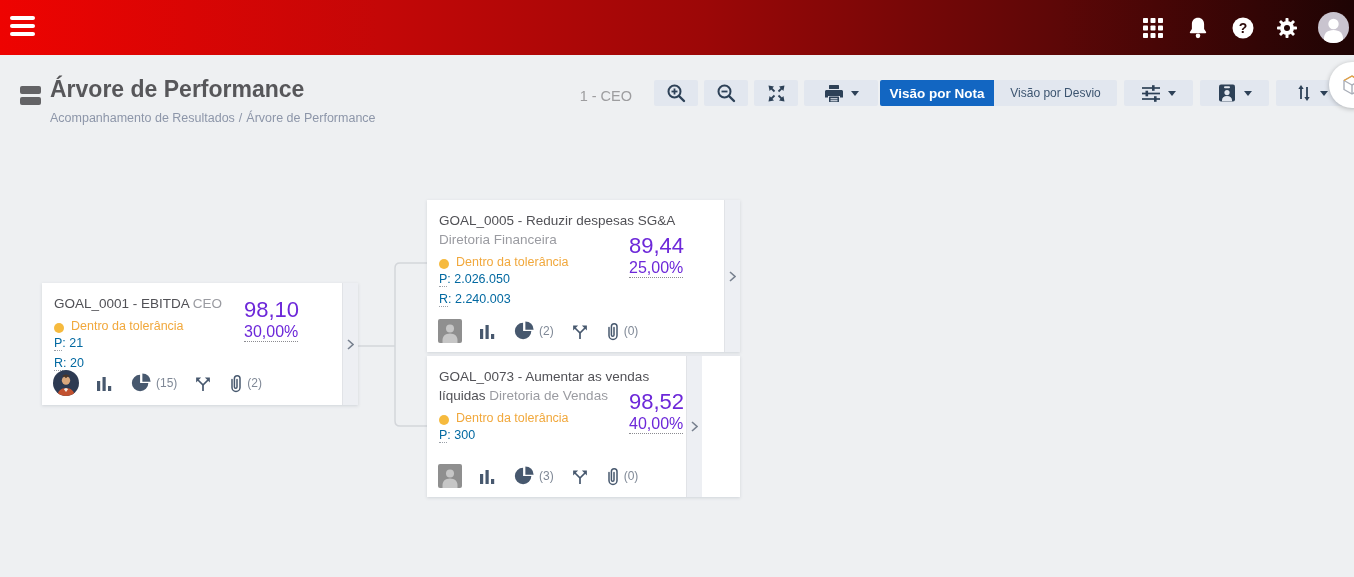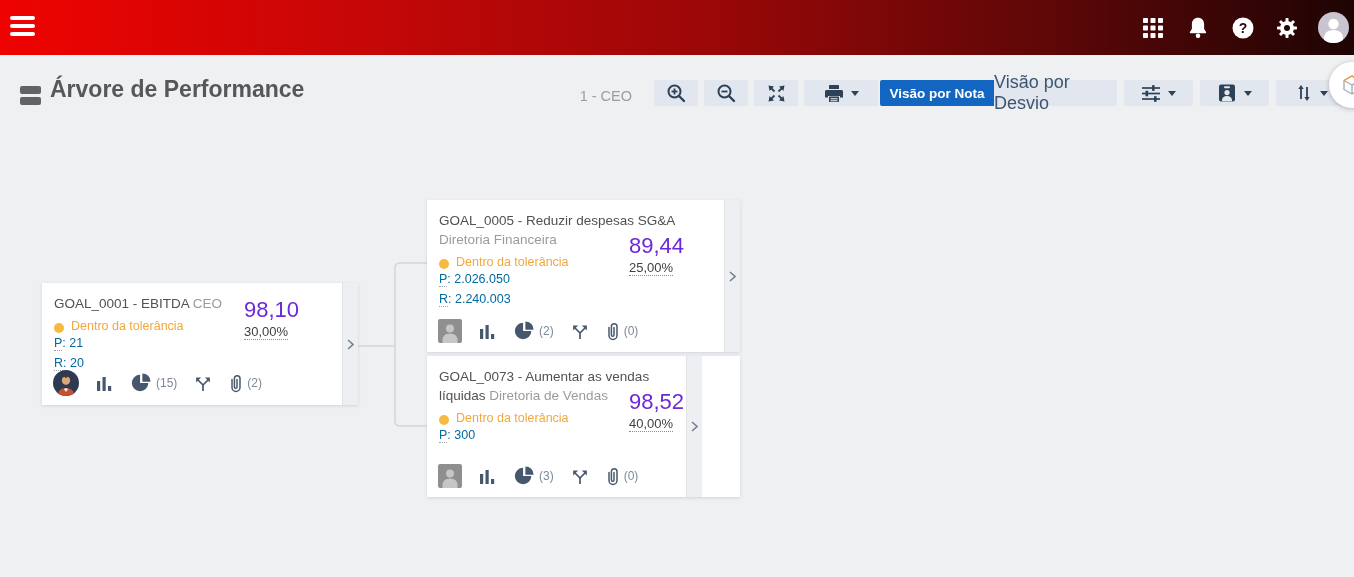--- a/index.html
+++ b/index.html
@@ -21,42 +21,42 @@
   .breadcrumb .bc-link { cursor:pointer; }
   .bc-sep { margin:0 4px; }
 
   .ctx-label { position:absolute; left:540px; top:80px; width:92px; height:33px; line-height:33px;
     text-align:right; font-size:14.5px; color:#9d9d9f; }
 
   .tb-btn { position:absolute; top:80px; height:26px; background:#e2e7ef; border-radius:2px;
     display:flex; align-items:center; justify-content:center; gap:7px; cursor:pointer; color:#2d4157; }
   .tb-btn svg { display:block; }
   .btn-nota { background:#1266c2; color:#fff; font-weight:700; font-size:13.5px; border-radius:2px 0 0 2px; }
-  .btn-desvio { background:#e2e7ef; color:#3d5570; font-size:18px; border-radius:0 2px 2px 0; }
+  .btn-desvio { background:#e2e7ef; color:#3d5570; font-size:12px; border-radius:0 2px 2px 0; }
   .caret { width:0; height:0; border-left:4.5px solid transparent; border-right:4.5px solid transparent; border-top:5px solid #2d4157; }
 
   .float-widget { position:absolute; left:1329px; top:62px; width:46px; height:46px; border-radius:50%;
     background:#fff; box-shadow:0 1px 5px rgba(0,0,0,0.25); z-index:6; display:flex; align-items:center; justify-content:center; cursor:pointer; }
 
   
   .connectors { position:absolute; left:0; top:0; z-index:0; }
 
   .node { position:absolute; display:flex; background:#fff; box-shadow:0 1px 3px rgba(80,90,110,0.18); z-index:1; }
   .card-body { position:relative; background:#fff; padding:11px 12px; }
   .card-title { font-size:13.5px; line-height:19px; color:#515156; padding-right:10px; }
   .t-grey { color:#9a9ba1; }
   .status-row { margin-top:3px; display:flex; align-items:flex-end; gap:7px; height:17px; }
   .dot { width:10px; height:10px; border-radius:50%; background:#f6ba3e; }
   .status-text { font-size:12.5px; color:#f1a83c; }
   .metric { font-size:12.5px; color:#0369a1; line-height:18.5px; margin-top:1px; }
   .m-lab { border-bottom:1px dotted #9aa0a8; }
   .score-block { position:absolute; left:202px; top:15px; }
   .sb-low { top:34px; }
   .score { font-size:22px; color:#6d28d9; line-height:24px; }
-  .weight { display:inline-block; margin-top:1px; font-size:13px; color:#404040; border-bottom:1px dotted #8b8b90; }
+  .weight { display:inline-block; margin-top:1px; font-size:16px; color:#6d28d9; border-bottom:1px dotted #8b8b90; }
   .icons-row { position:absolute; left:11px; bottom:9px; display:flex; align-items:center; gap:17px; }
   .icw { display:flex; align-items:center; gap:4px; cursor:pointer; }
   .cnt { font-size:12px; color:#7f8896; }
   .expander { width:16px; background:#edeff3; border-left:1px solid #e1e3e7; display:flex; align-items:center; justify-content:center; cursor:pointer; }
 </style>
 </head>
 <body>
 
 <div id="app">
 
@@ -128,20 +128,23 @@
         </g>
       </svg>
     </div>
   </div>
 
   <div class="title-icon">
       <div></div>
       <div></div>
     </div>
   <div class="page-title">Árvore de Performance</div>
+  <div class="breadcrumb">
+    <span class="bc-link">Acompanhamento de Resultados</span><span class="bc-sep">/</span><span class="bc-link">Árvore de Performance</span>
+  </div>
 
   <div class="ctx-label">1 - CEO</div>
 
   <div class="tb-btn" style="left:654px; width:44px;">
     <svg width="20" height="20" viewBox="0 0 20 20">
       <circle cx="8.5" cy="8.5" r="6" fill="none" stroke="#2d4157" stroke-width="2"></circle>
       <line x1="13" y1="13" x2="18" y2="18" stroke="#2d4157" stroke-width="2.4" stroke-linecap="round"></line>
       <line x1="5.5" y1="8.5" x2="11.5" y2="8.5" stroke="#2d4157" stroke-width="1.8"></line>
       <line x1="8.5" y1="5.5" x2="8.5" y2="11.5" stroke="#2d4157" stroke-width="1.8"></line>
     </svg>

